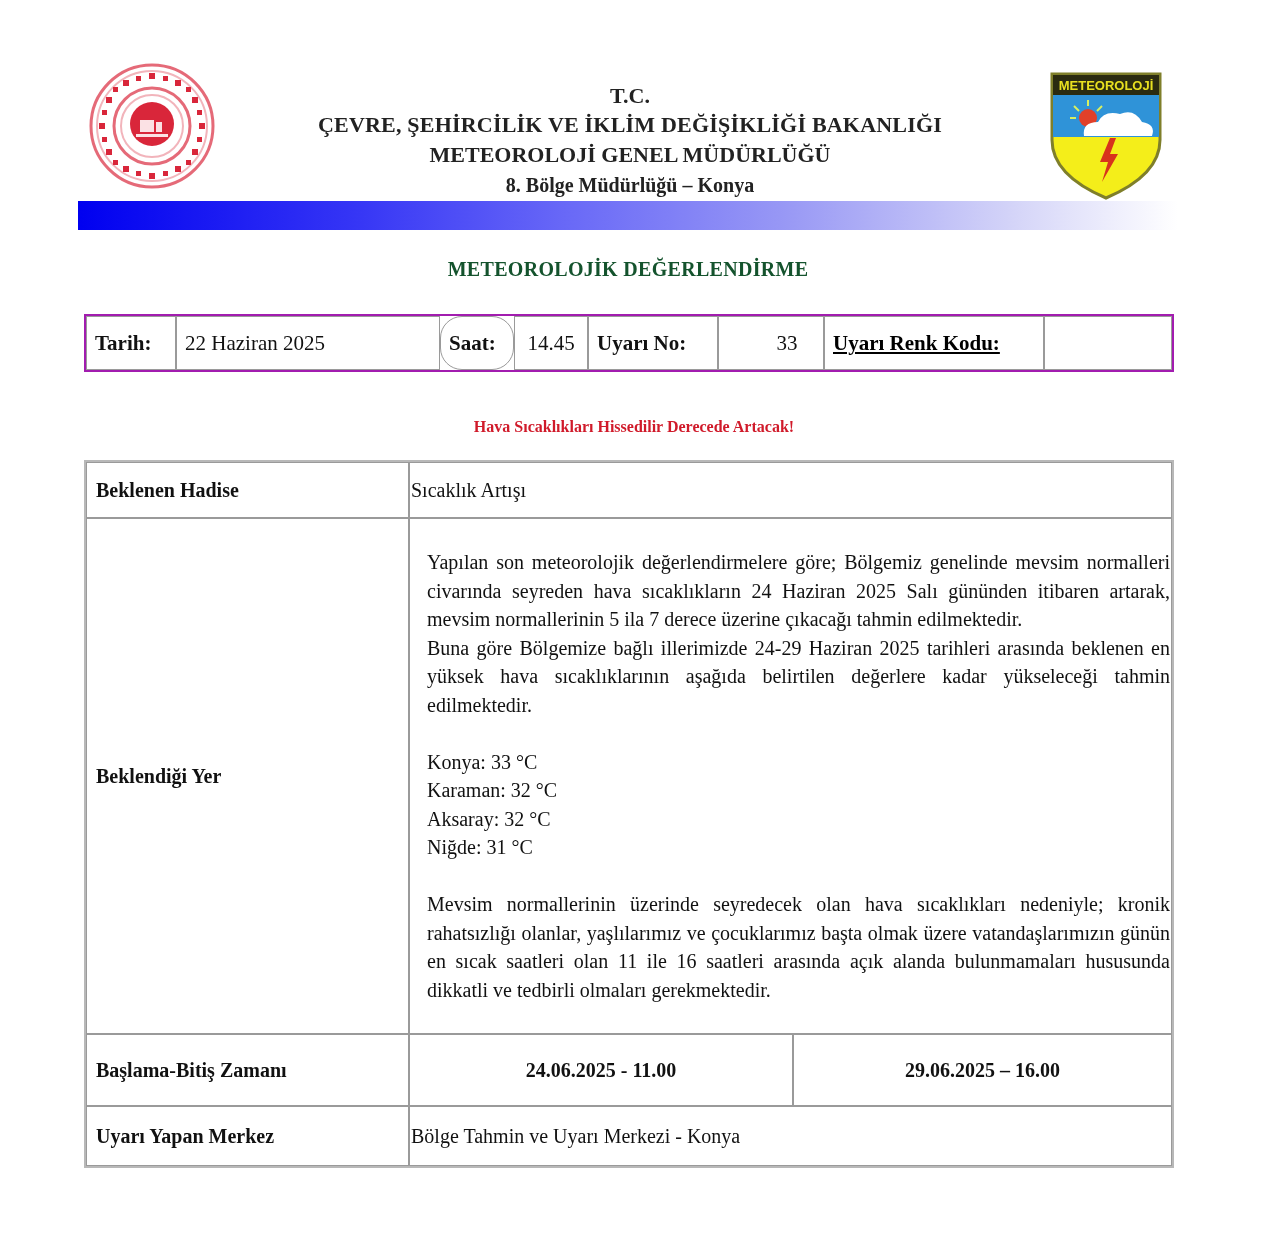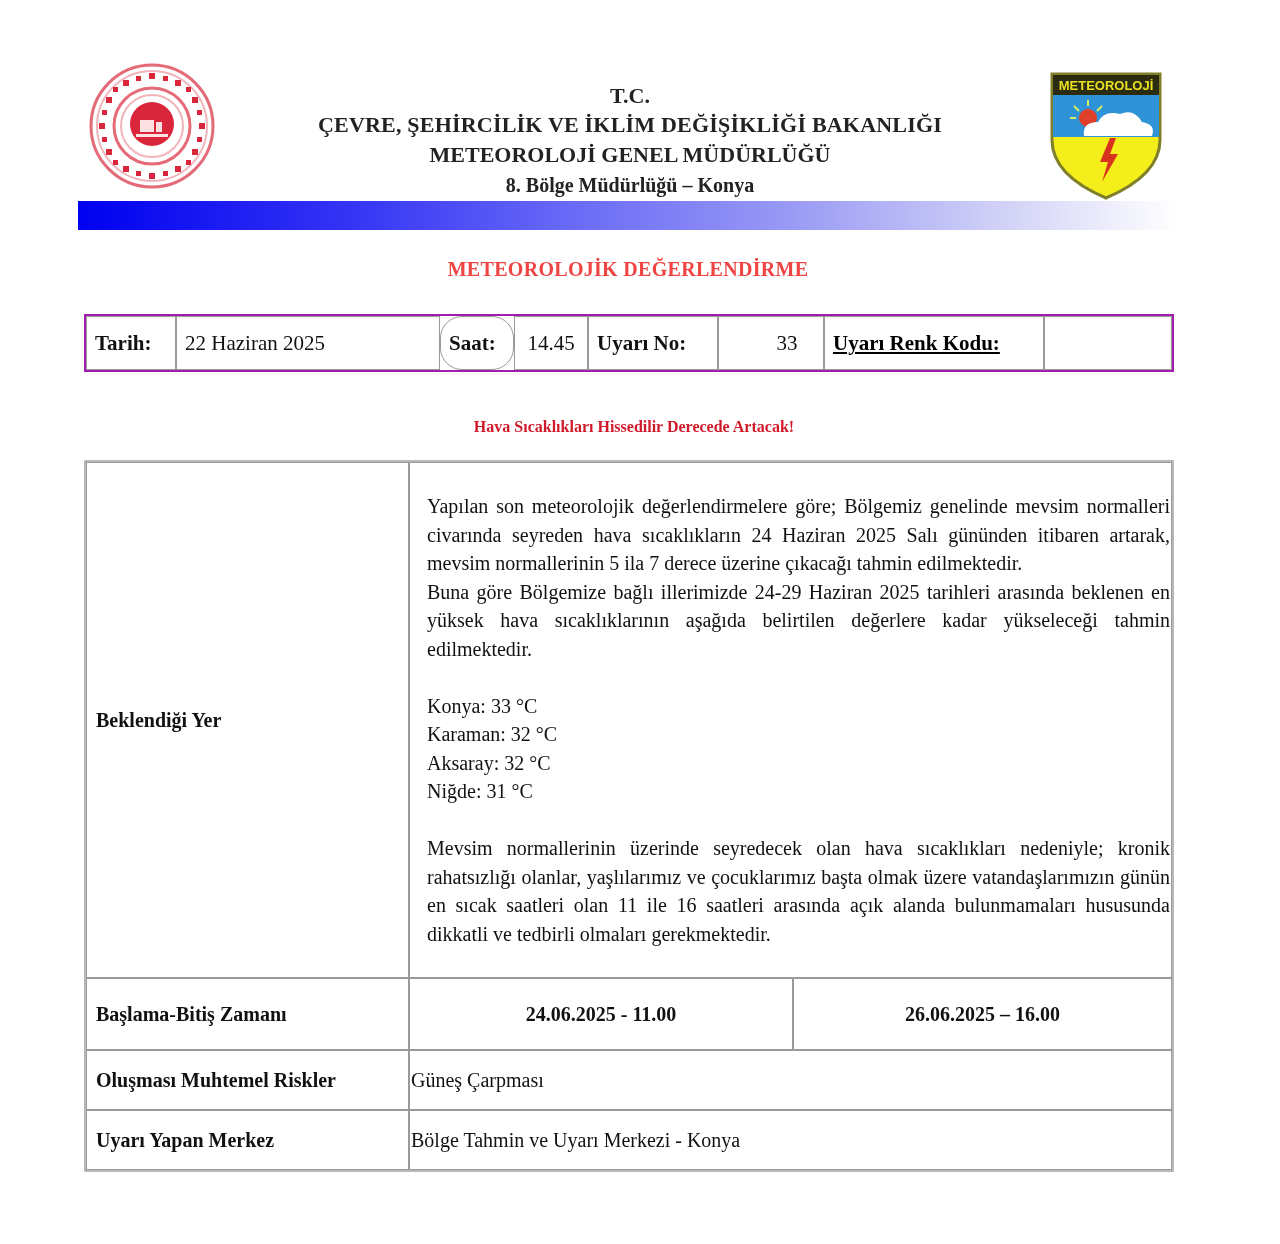--- a/index.html
+++ b/index.html
@@ -10,21 +10,21 @@
 
     .header { position: absolute; left: 260px; top: 66px; width: 740px; text-align: center; font-weight: bold; color: #222; margin-top: 16px; }
     .header .l1 { font-size: 22px; line-height: 28px; }
     .header .l2 { font-size: 22px; line-height: 30px; letter-spacing: 0.2px; }
     .header .l3 { font-size: 22px; line-height: 30px; }
     .header .l4 { font-size: 20px; line-height: 30px; }
 
     .bar { position: absolute; left: 78px; top: 201px; width: 1100px; height: 29px;
       background: linear-gradient(to right, #0000f0 0%, #3535f5 25%, #6a6af7 45%, #9a9af5 65%, #d4d4f8 85%, #ffffff 100%); }
 
-    .doc-title { position: absolute; left: 0; top: 258px; width: 1256px; text-align: center; font-weight: bold; font-size: 20px; color: #ef4444; letter-spacing: 0.3px; }
+    .doc-title { position: absolute; left: 0; top: 258px; width: 1256px; text-align: center; font-weight: bold; font-size: 20px; color: #14532d; letter-spacing: 0.3px; }
 
     table { border-collapse: separate; border-spacing: 0; }
     .info-table { position: absolute; left: 84px; top: 314px; width: 1090px; height: 58px; border: 2px solid #a21caf; }
     .info-table td { border: 1px solid #9a9a9a; font-size: 21px; padding: 0 8px; height: 50px; white-space: nowrap; }
     .info-table .lbl { font-weight: bold; }
     .info-table a { color: #000000; font-weight: bold; text-decoration: underline; }
 
     .alert-headline { position: absolute; left: 0; top: 418px; width: 1268px; text-align: center; color: #d01a2a; font-weight: bold; font-size: 16px; }
 
     .main-table { position: absolute; left: 84px; top: 460px; width: 1090px; border: 2px solid #b8b8b8; }
@@ -120,41 +120,41 @@
     </td>
     <td></td>
   </tr>
 </tbody>
   </table>
 
 <div class="alert-headline">Hava Sıcaklıkları Hissedilir Derecede Artacak!</div>
 
 <table class="main-table">
   <tbody>
+      <tr style="height:56px;">
+    <td class="k">Beklenen Hadise</td>
+    <td class="v" colspan="2">Sıcaklık Artışı</td>
+  </tr>
   <tr style="height:516px;">
     <td class="k">Beklendiği Yer</td>
     <td class="v" colspan="2">
       <div class="para">Yapılan son meteorolojik değerlendirmelere göre; Bölgemiz genelinde mevsim normalleri civarında seyreden hava sıcaklıkların 24 Haziran 2025 Salı gününden itibaren artarak, mevsim normallerinin 5 ila 7 derece üzerine çıkacağı tahmin edilmektedir.</div>
       <div class="para">Buna göre Bölgemize bağlı illerimizde 24-29 Haziran 2025 tarihleri arasında beklenen en yüksek hava sıcaklıklarının aşağıda belirtilen değerlere kadar yükseleceği tahmin edilmektedir.</div>
       <div class="gap"></div>
       <div class="para">Konya: 33 °C</div>
       <div class="para">Karaman: 32 °C</div>
       <div class="para">Aksaray: 32 °C</div>
       <div class="para">Niğde: 31 °C</div>
       <div class="gap"></div>
       <div class="para">Mevsim normallerinin üzerinde seyredecek olan hava sıcaklıkları nedeniyle; kronik rahatsızlığı olanlar, yaşlılarımız ve çocuklarımız başta olmak üzere vatandaşlarımızın günün en sıcak saatleri olan 11 ile 16 saatleri arasında açık alanda bulunmamaları hususunda dikkatli ve tedbirli olmaları gerekmektedir.</div>
     </td>
   </tr>
   <tr style="height:72px;">
     <td class="k">Başlama-Bitiş Zamanı</td>
     <td class="v bold" style="width:380px;">24.06.2025 - 11.00</td>
-    <td class="v bold">26.06.2025 – 16.00</td>
-  </tr>
-  <tr style="height:60px;">
-    <td class="k">Oluşması Muhtemel Riskler</td>
-    <td class="v" colspan="2">Güneş Çarpması</td>
+    <td class="v bold">29.06.2025 – 16.00</td>
   </tr>
   <tr style="height:60px;">
     <td class="k">Uyarı Yapan Merkez</td>
     <td class="v" colspan="2">Bölge Tahmin ve Uyarı Merkezi - Konya</td>
   </tr>
 </tbody>
   </table>
 
 </body></html>

